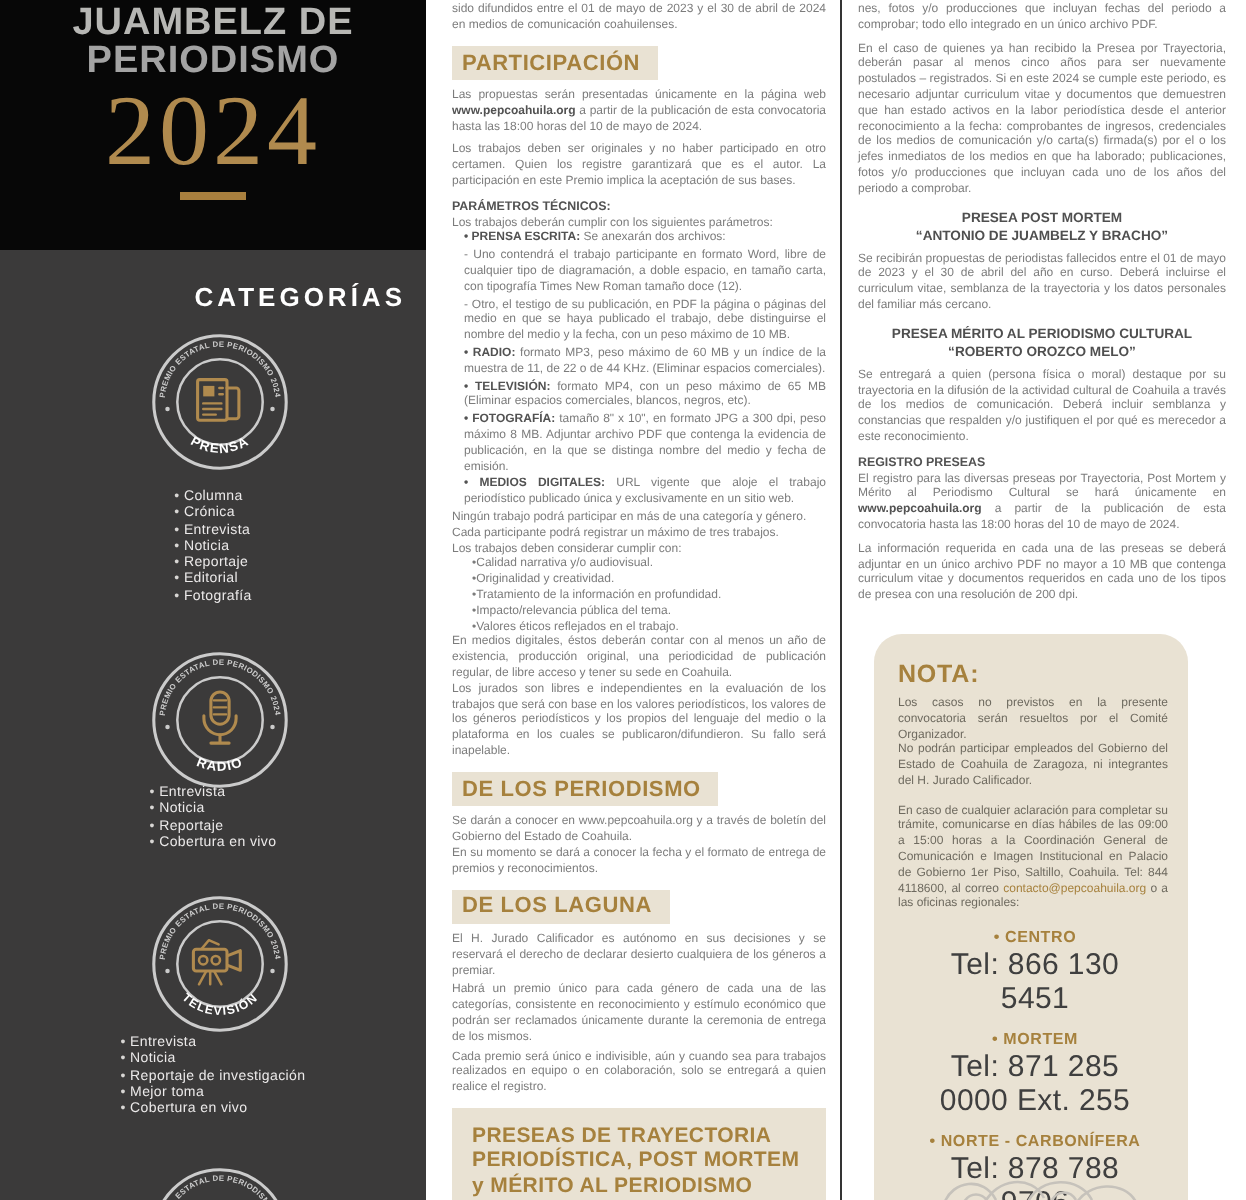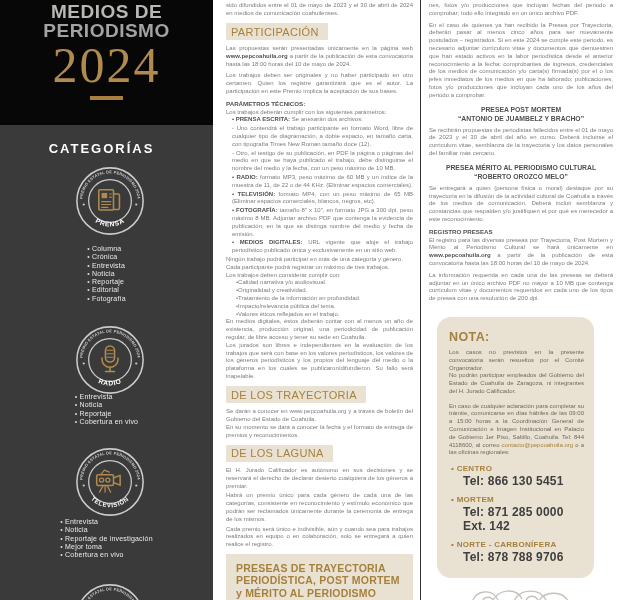--- a/index.html
+++ b/index.html
@@ -7,21 +7,21 @@
         font-family:"Liberation Sans",sans-serif;}
 
   
   .sidebar{position:absolute;left:0;top:0;width:213px;height:600px;background:#3b3a3a;overflow:hidden;}
   .sb-black{position:absolute;left:0;top:0;width:213px;height:125px;background:#070707;text-align:center;}
   .title1{padding-top:2px;font-size:19px;font-weight:bold;color:#b7b7b4;letter-spacing:0.5px;line-height:1.02;}
   .title2{font-size:19px;font-weight:bold;color:#a3a3a3;letter-spacing:0.5px;line-height:1.05;}
   .year{font-family:"Liberation Serif",serif;font-size:50px;font-weight:400;color:#b08a4e;
         line-height:0.95;letter-spacing:2px;margin-top:1px;text-align:center;}
   .gold-bar{width:33px;height:4px;background:#a87f3e;margin:6px auto 0;}
-  .categorias{position:absolute;top:141px;left:0;width:203px;text-align:center;color:#ffffff;
+  .categorias{position:absolute;top:141px;left:0;width:203px;text-align:right;color:#ffffff;
               font-weight:bold;font-size:13px;letter-spacing:2px;}
   .badge{position:absolute;left:75px;width:70px;height:70px;}
   .badge1{top:166px;} .badge2{top:325px;} .badge3{top:447px;} .badge4{top:583px;}
   .badge-svg{width:70px;height:70px;display:block;}
   .rim{font-size:5.6px;font-weight:bold;fill:#cbcbcb;letter-spacing:0.5px;}
   .blabel{font-size:9.5px;font-weight:bold;fill:#ffffff;letter-spacing:1px;}
   .gold-stroke{stroke:#b08a4e;fill:none;stroke-width:2.2;stroke-linejoin:round;stroke-linecap:round;}
   .cat-list{position:absolute;left:0;width:213px;text-align:center;}
   .list1{top:245px;} .list2{top:393px;} .list3{top:518px;}
   .cat-list-inner{display:inline-block;text-align:left;}
@@ -35,45 +35,45 @@
   .col-right{left:429px;width:184px;}
 
   .body{font-size:6px;line-height:7.8px;color:#7c7c7c;text-align:justify;margin:0 0 4px 0;}
   .body b{color:#525252;}
   .tight{margin:0;}
   .tech{margin:0 0 1px 6px;}
   .bullet-line{margin:0 0 0 10px;font-size:6px;line-height:7.8px;color:#7c7c7c;}
   .bullet-line::before{content:"\2022 ";color:#7c7c7c;}
   .boldline{font-weight:bold;color:#525252;font-size:6.2px;line-height:7.8px;margin:4px 0 1px 0;}
   .band-wrap{margin:3px 0 5px 0;}
-  .h-band{display:inline-block;background:#e9e2d3;color:#a6813d;font-weight:normal;font-size:11px;
+  .h-band{display:inline-block;background:#e9e2d3;color:#a6813d;font-weight:bold;font-size:11px;
           letter-spacing:0.3px;padding:2.5px 9px 2.5px 5px;}
   .center-h{text-align:center;font-weight:bold;color:#4f4f4f;font-size:6.8px;line-height:9px;margin:5px 0 4px 0;}
   .preseas-box{background:#e9e2d3;padding:8px 10px;margin-top:5px;}
   .preseas-box-title{color:#a6813d;font-weight:bold;font-size:10.5px;line-height:12.5px;letter-spacing:0.2px;}
 
   .nota-box{background:#e9e2d3;width:135px;margin:14px 0 0 8px;padding:13px 10px 14px 12px;border-radius:14px;}
   .nota-title{color:#a6813d;font-weight:bold;font-size:12.5px;letter-spacing:0.4px;margin-bottom:5px;}
   .nota-box .body{color:#6e6a5f;}
   .gold-text{color:#a6813d;}
-  .region{margin-top:7px;padding-left:2px;}
+  .region{margin-top:7px;padding-left:2px;text-align:center;}
   .region-name{color:#a6813d;font-weight:bold;font-size:8px;letter-spacing:0.3px;}
   .region-name::before{content:"\2022   ";color:#a6813d;}
-  .region-tel{color:#3f3f3f;font-weight:bold;font-size:12px;margin:1px 12px 0 12px;letter-spacing:0.2px;}
+  .region-tel{color:#3f3f3f;font-weight:normal;font-size:15px;margin:1px 12px 0 12px;letter-spacing:0.2px;}
 
   .flourish{position:absolute;left:468px;top:586px;}
 </style>
 </head>
 <body>
 
 <div class="page">
 
   <div class="sidebar">
     <div class="sb-black">
-      <div class="title1">MEDIOS DE</div>
+      <div class="title1">JUAMBELZ DE</div>
       <div class="title2">PERIODISMO</div>
       <div class="year">2024</div>
       <div class="gold-bar"></div>
     </div>
 
     <div class="categorias">CATEGORÍAS</div>
 
     <div class="badge badge1">
       <svg class="badge-svg" viewBox="0 0 100 100">
         <defs>
@@ -207,21 +207,21 @@
     <p class="body tight">Cada participante podrá registrar un máximo de tres trabajos.</p>
     <p class="body tight">Los trabajos deben considerar cumplir con:</p>
     <div class="bullet-line">Calidad narrativa y/o audiovisual.</div>
     <div class="bullet-line">Originalidad y creatividad.</div>
     <div class="bullet-line">Tratamiento de la información en profundidad.</div>
     <div class="bullet-line">Impacto/relevancia pública del tema.</div>
     <div class="bullet-line">Valores éticos reflejados en el trabajo.</div>
     <p class="body tight">En medios digitales, éstos deberán contar con al menos un año de existencia, producción original, una periodicidad de publicación regular, de libre acceso y tener su sede en Coahuila.</p>
     <p class="body">Los jurados son libres e independientes en la evaluación de los trabajos que será con base en los valores periodísticos, los valores de los géneros periodísticos y los propios del lenguaje del medio o la plataforma en los cuales se publicaron/difundieron. Su fallo será inapelable.</p>
 
-    <div class="band-wrap"><span class="h-band">DE LOS TRAYECTORIA</span></div>
+    <div class="band-wrap"><span class="h-band">DE LOS PERIODISMO</span></div>
     <p class="body tight">Se darán a conocer en www.pepcoahuila.org y a través de boletín del Gobierno del Estado de Coahuila.</p>
     <p class="body">En su momento se dará a conocer la fecha y el formato de entrega de premios y reconocimientos.</p>
 
     <div class="band-wrap"><span class="h-band">DE LOS LAGUNA</span></div>
     <p class="body" style="margin-bottom:2px;">El H. Jurado Calificador es autónomo en sus decisiones y se reservará el derecho de declarar desierto cualquiera de los géneros a premiar.</p>
     <p class="body" style="margin-bottom:2px;">Habrá un premio único para cada género de cada una de las categorías, consistente en reconocimiento y estímulo económico que podrán ser reclamados únicamente durante la ceremonia de entrega de los mismos.</p>
     <p class="body">Cada premio será único e indivisible, aún y cuando sea para trabajos realizados en equipo o en colaboración, solo se entregará a quien realice el registro.</p>
 
     <div class="preseas-box">
       <div class="preseas-box-title">PRESEAS DE TRAYECTORIA PERIODÍSTICA, POST MORTEM y MÉRITO AL PERIODISMO CULTURAL</div>
@@ -256,21 +256,21 @@
       <p class="body">No podrán participar empleados del Gobierno del Estado de Coahuila de Zaragoza, ni integrantes del H. Jurado Calificador.</p>
       <p class="body" style="margin-top:7px;">
         <span>En caso de cualquier aclaración para completar su trámite, comunicarse en días hábiles de las 09:00 a 15:00 horas a la Coordinación General de Comunicación e Imagen Institucional en Palacio de Gobierno 1er Piso, Saltillo, Coahuila. Tel: 844 4118600, al correo </span><span class="gold-text">contacto@pepcoahuila.org</span><span> o a las oficinas regionales:</span>
       </p>
       <div class="region">
         <div class="region-name">CENTRO</div>
         <div class="region-tel">Tel: 866 130 5451</div>
       </div>
       <div class="region">
         <div class="region-name">MORTEM</div>
-        <div class="region-tel">Tel: 871 285 0000 Ext. 142</div>
+        <div class="region-tel">Tel: 871 285 0000 Ext. 255</div>
       </div>
       <div class="region">
         <div class="region-name">NORTE - CARBONÍFERA</div>
         <div class="region-tel">Tel: 878 788 9706</div>
       </div>
     </div>
   </div>
 
   <svg class="flourish" width="110" height="16" viewBox="0 0 110 16">
     <g fill="none" stroke="#c6c2bb" stroke-width="1.3">

